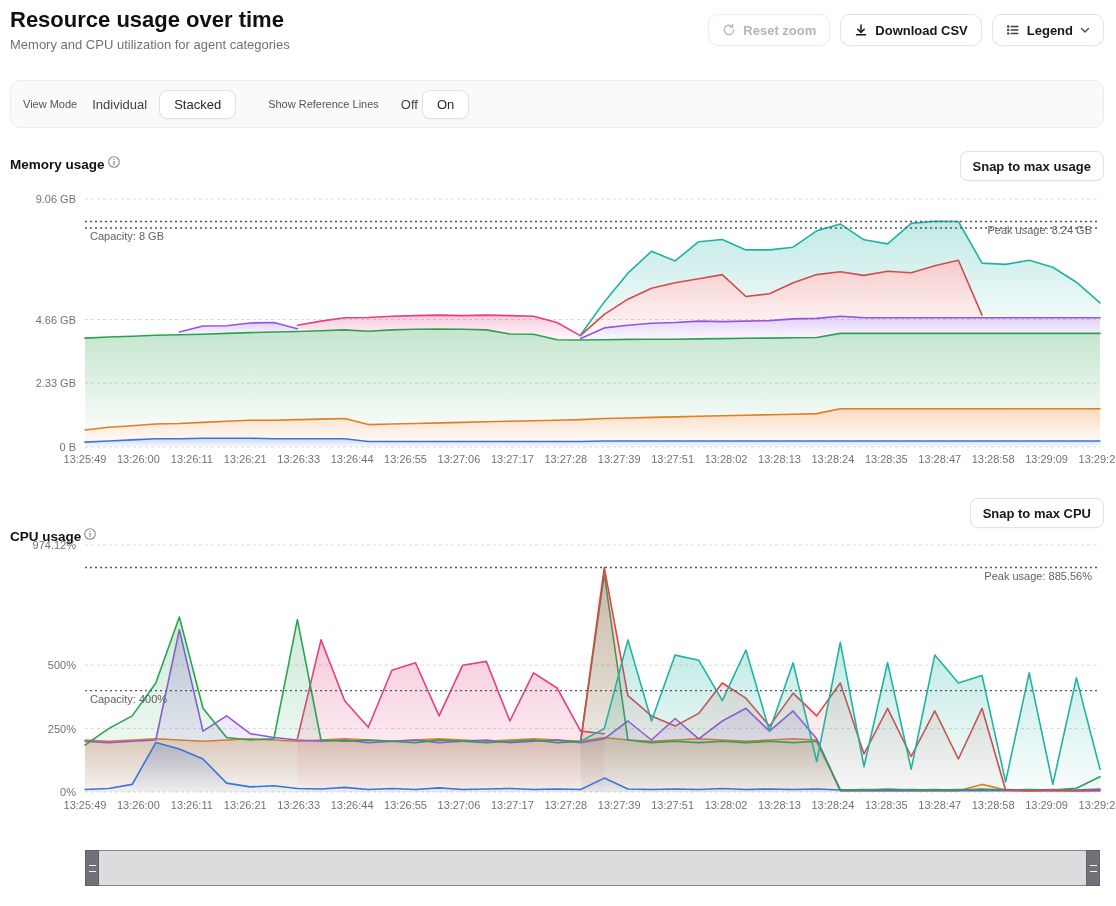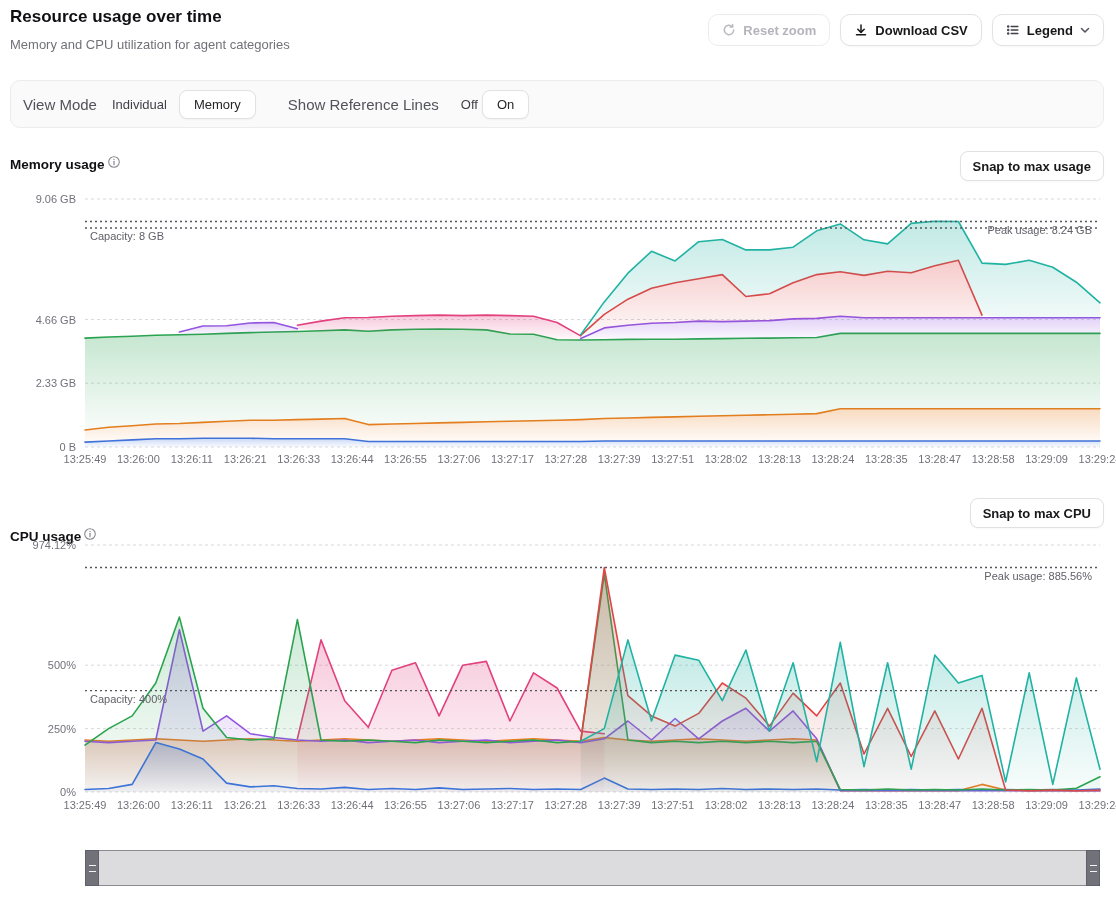--- a/index.html
+++ b/index.html
@@ -1,30 +1,30 @@
 <!DOCTYPE html>
 <html><head>
 <meta charset="utf-8">
 <style>
   html,body{margin:0;padding:0;background:#fff;}
   .page{position:relative;width:1116px;height:906px;background:#fff;overflow:hidden;
         font-family:"Liberation Sans",sans-serif;color:#18181b;}
   
-  .page-title{position:absolute;left:10px;top:7px;font-size:17px;font-weight:700;color:#101014;}
+  .page-title{position:absolute;left:10px;top:7px;font-size:22px;font-weight:700;color:#101014;}
   .page-subtitle{position:absolute;left:10px;top:37px;font-size:13px;color:#71717a;}
   .top-buttons{position:absolute;top:14px;right:12px;display:flex;gap:10px;}
   .btn{display:inline-flex;align-items:center;gap:7px;height:32px;padding:0 13px;
        background:#fff;border:1px solid #e2e2e7;border-radius:10px;font-family:inherit;
        font-size:13px;font-weight:600;color:#18181b;cursor:pointer;box-shadow:0 1px 2px rgba(0,0,0,.03);}
   .btn.disabled{color:#b4b4bc;border-color:#ececf0;box-shadow:none;}
   .btn svg{display:block;}
   
   .controls{position:absolute;left:10px;right:12px;top:80px;height:46px;background:#fafafa;
             border:1px solid #ececef;border-radius:10px;display:flex;align-items:center;}
-  .ctl-label{font-size:15px;color:#52525b;}
+  .ctl-label{font-size:11px;color:#52525b;}
   .opt{background:none;border:none;font-family:inherit;font-size:13px;color:#3f3f46;cursor:pointer;padding:0;}
   .pill{background:#fff;border:1px solid #e1e1e6;border-radius:8px;padding:6px 14px;
         box-shadow:0 1px 2px rgba(0,0,0,.04);color:#27272a;}
   
   .sec-head{position:absolute;left:10px;display:flex;align-items:center;gap:2px;}
   .sec-title{font-size:13.5px;font-weight:700;color:#101014;}
   .snap-btn{position:absolute;right:12px;height:30px;padding:0 12px;background:#fff;
             border:1px solid #e0e0e5;border-radius:8px;font-family:inherit;font-size:13px;
             font-weight:600;color:#18181b;cursor:pointer;box-shadow:0 1px 2px rgba(0,0,0,.03);}
   
@@ -86,21 +86,21 @@
         <svg width="10" height="7" viewBox="0 0 10 7" fill="none" stroke="#52525b" stroke-width="1.5" stroke-linecap="round" stroke-linejoin="round">
           <path d="M1.5 1.5 5 5l3.5-3.5"></path>
         </svg>
       </span>
     </button>
   </div>
 
   <div class="controls">
     <span class="ctl-label" style="margin-left:12px;">View Mode</span>
     <button class="opt" style="margin-left:15px;">Individual</button>
-    <button class="opt pill" style="margin-left:12px;">Memory</button>
+    <button class="opt pill" style="margin-left:12px;">Stacked</button>
     <span class="ctl-label" style="margin-left:32px;">Show Reference Lines</span>
     <button class="opt" style="margin-left:22px;">Off</button>
     <button class="opt pill" style="margin-left:4px;">On</button>
   </div>
 
   <div class="sec-head" style="top:155px;">
     <span class="sec-title">Memory usage</span>
     <span>
       <svg width="14" height="14" viewBox="0 0 14 14" fill="none">
         <circle cx="7" cy="7" r="5.3" stroke="#8a8a92" stroke-width="1.1"></circle>

